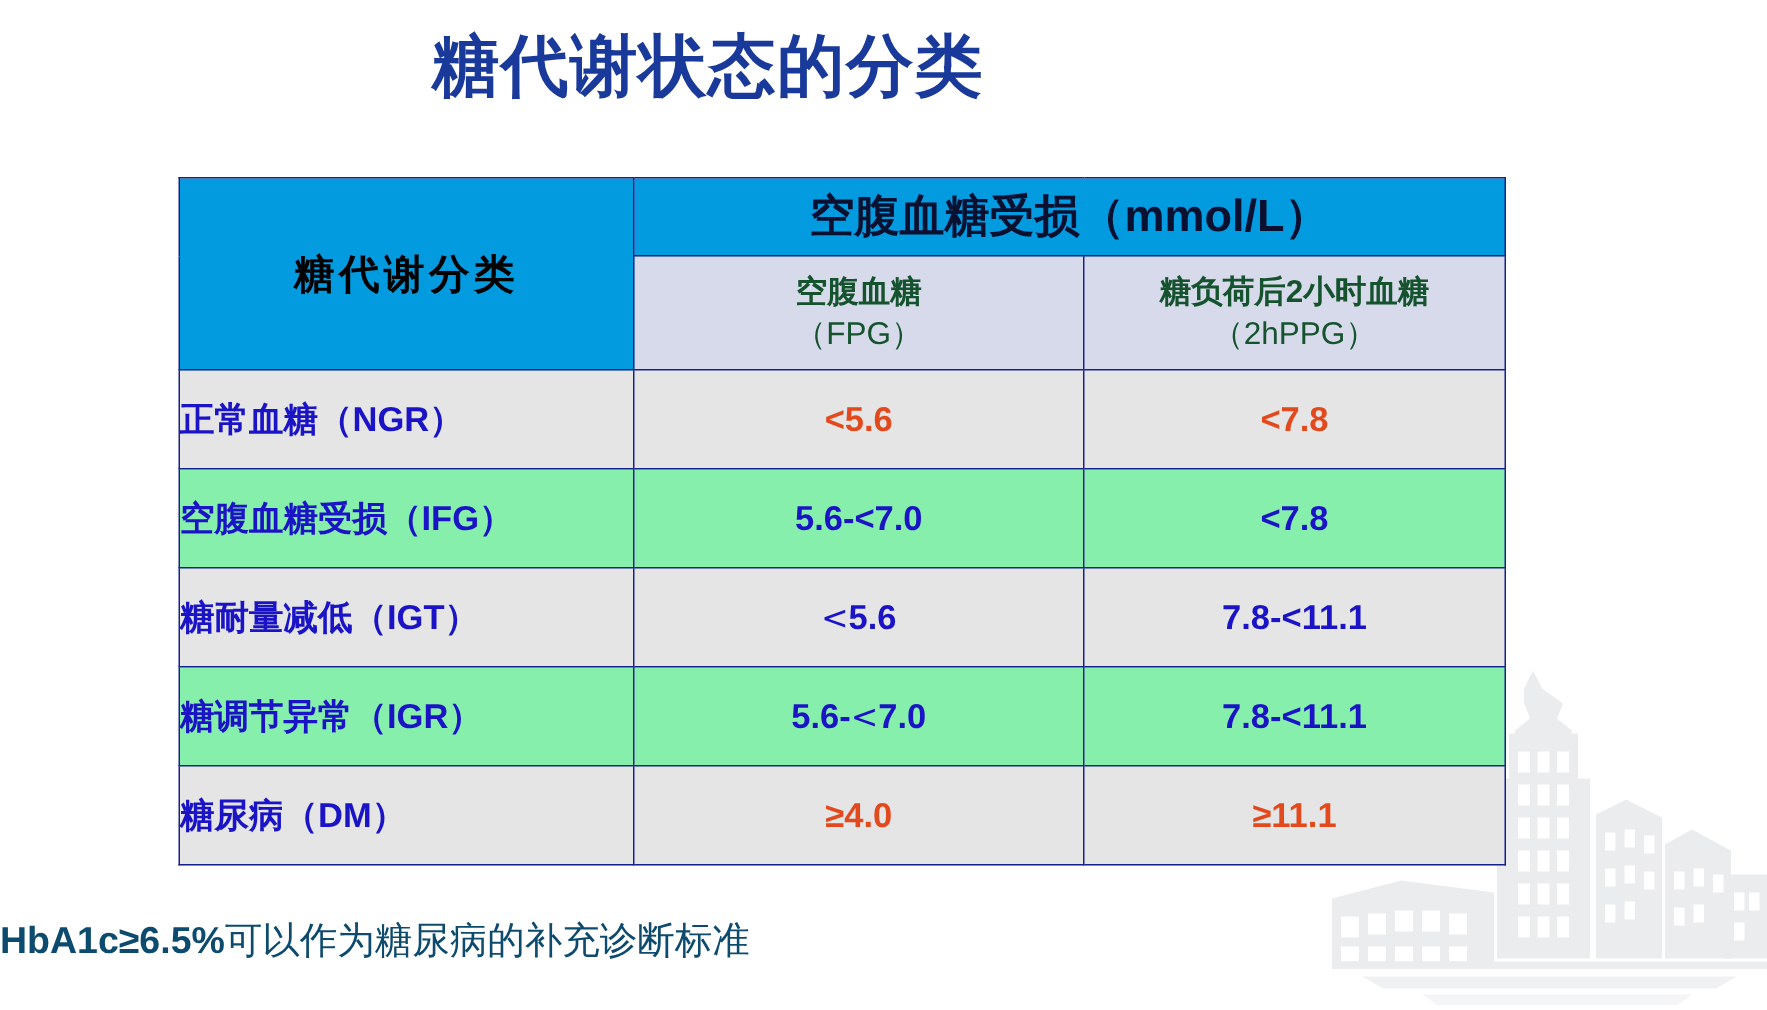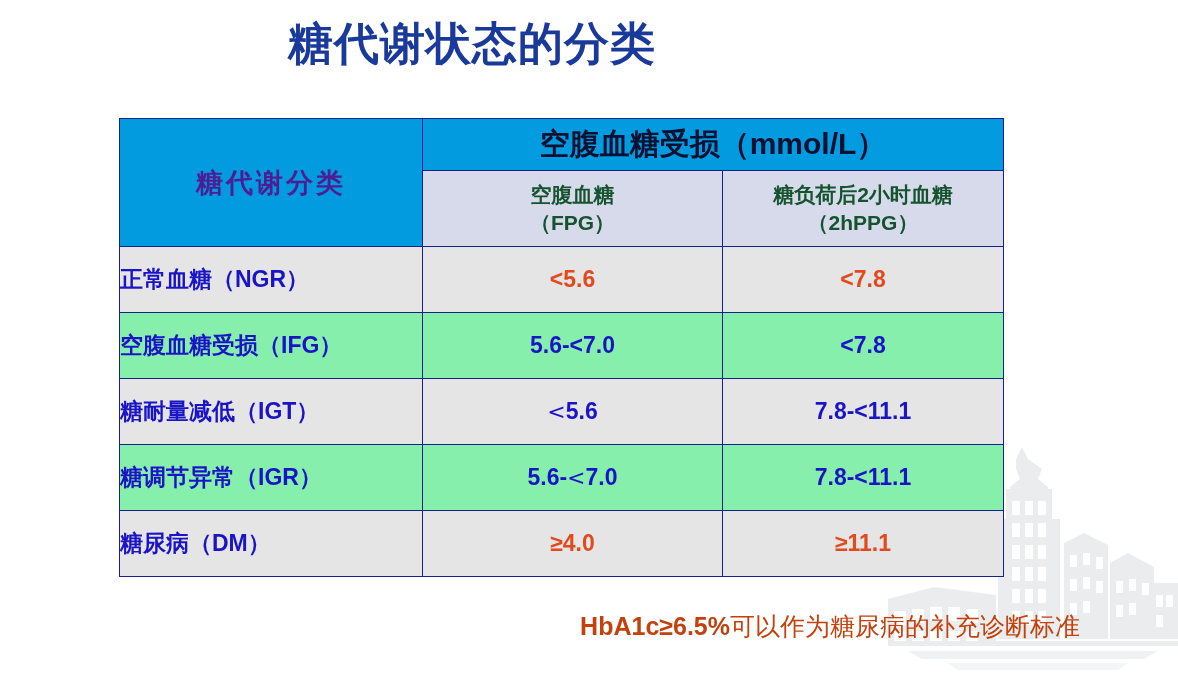--- a/index.html
+++ b/index.html
@@ -58,21 +58,21 @@
   }
   table.gm td {
     border: 1px solid #16228C;
     padding: 0;
     vertical-align: middle;
   }
 
   
   td.hdr-cat {
     background: #039BE0;
-    color: #4c1d95;
+    color: #000000;
     font-size: 27px;
     font-weight: bold;
     text-align: center;
     letter-spacing: 3px;
     height: 127px;
     padding-top: 26px;
     border: 1px solid #16228C;
     border-right: 3px solid #16228C;
   }
   td.hdr-venous {
@@ -90,21 +90,21 @@
     background: #D7DAEB;
     color: #14532d;
     font-size: 21px;
     font-weight: bold;
     text-align: center;
     height: 74px;
     line-height: 1.32;
     padding: 2px 4px;
   }
   td.hdr-sub .abbr {
-    font-weight: bold;
+    font-weight: normal;
     display: block;
   }
 
   
   tr.row-odd td { background: #e5e5e5; }
   tr.row-even td { background: #86efac; }
 
   td.cat-label {
     color: #1A14C6;
     font-size: 23px;
@@ -130,22 +130,22 @@
     font-size: 22px;
     font-family: "DejaVu Sans", sans-serif;
   }
 
   
   #footer-note {
     position: absolute;
     left: 0;
     top: 610px;
     width: 1080px;
-    text-align: right;
-    color: #c2410c;
+    text-align: left;
+    color: #0c4a6e;
     font-size: 25px;
     z-index: 3;
     white-space: nowrap;
   }
   #footer-note .strong {
     font-weight: bold;
     letter-spacing: 0px;
   }
   #footer-note .rest {
     font-weight: normal;

